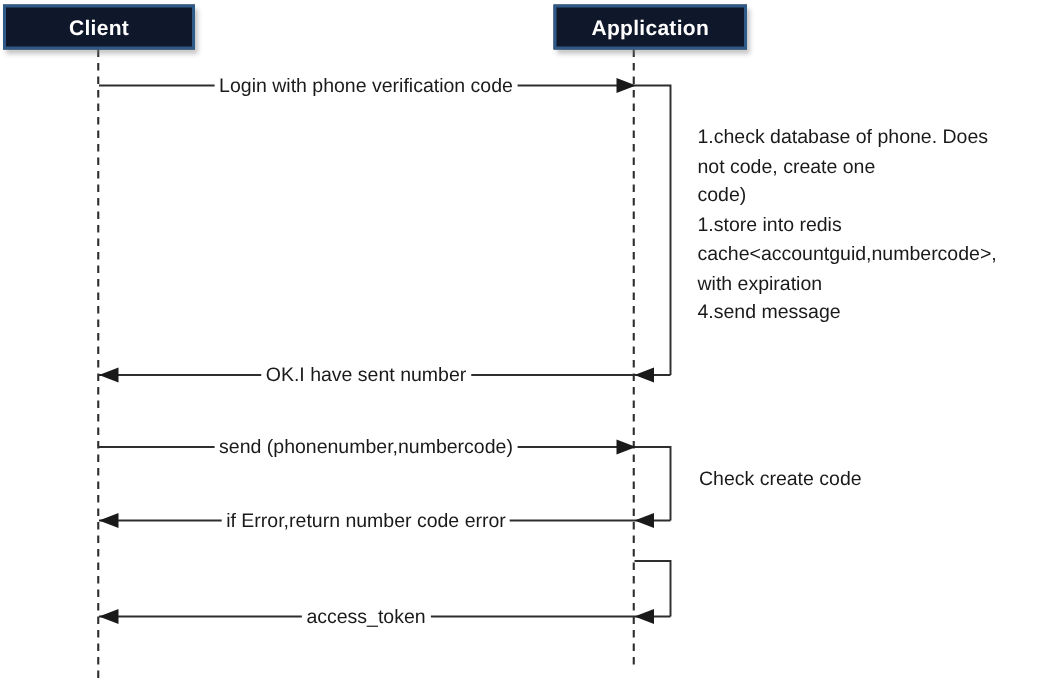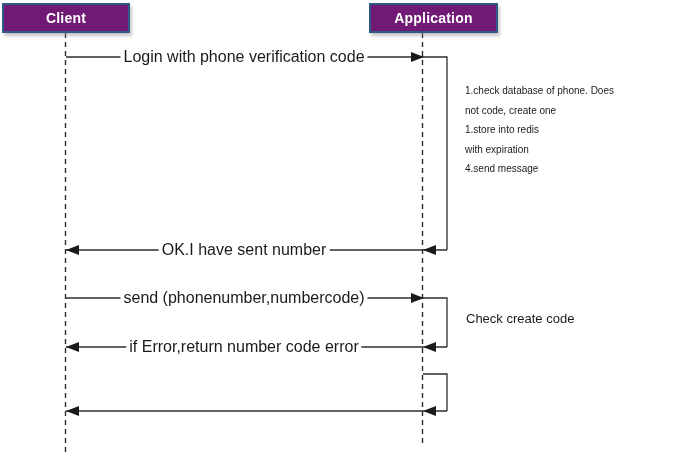--- a/index.html
+++ b/index.html
@@ -8,41 +8,41 @@
     width:699px;height:458px;
     background:#ffffff;
     font-family:"Liberation Sans","DejaVu Sans",sans-serif;
     color:#1a1a1a;
     overflow:hidden;
   }
   .lines-svg{position:absolute;left:0;top:0;}
   .actor-box{
     position:absolute;
     height:26px;
-    background:#701a75;
+    background:#0f172a;
     border:2px solid #2f5a87;
     box-shadow:2px 3px 3px rgba(130,130,130,0.45);
     display:flex;align-items:center;justify-content:center;
     color:#ffffff;font-weight:bold;font-size:14px;
     letter-spacing:0.2px;
   }
   .actor-client{left:2px;top:3px;width:124px;}
   .actor-app{left:369px;top:3px;width:125px;}
   .msg-label{
     position:absolute;
     left:244px;
     transform:translateX(-50%);
     background:#ffffff;
     padding:0 3px;
-    font-size:16px;line-height:16px;
+    font-size:13px;line-height:16px;
     white-space:nowrap;
   }
   .note-block{
     position:absolute;left:465px;top:81px;
-    font-size:10px;line-height:19.5px;
+    font-size:13px;line-height:19.5px;
   }
   .note-line{white-space:nowrap;}
   .side-label{
     position:absolute;left:466px;top:311px;
     font-size:13px;line-height:16px;white-space:nowrap;
   }
 </style>
 </head>
 <body>
 
@@ -84,24 +84,27 @@
     <span>Client</span>
   </div>
   <div class="actor-box actor-app">
     <span>Application</span>
   </div>
 
   <div class="msg-label" style="top:49px">Login with phone verification code</div>
   <div class="msg-label" style="top:242px">OK.I have sent number</div>
   <div class="msg-label" style="top:290px">send (phonenumber,numbercode)</div>
   <div class="msg-label" style="top:339px">if Error,return number code error</div>
+  <div class="msg-label" style="top:403px">access_token</div>
 
   <div class="note-block">
     <div class="note-line">1.check database of phone. Does</div>
     <div class="note-line">not code, create one</div>
+    <div class="note-line">code)</div>
     <div class="note-line">1.store into redis</div>
+    <div class="note-line">cache&lt;accountguid,numbercode&gt;,</div>
     <div class="note-line">with expiration</div>
     <div class="note-line">4.send message</div>
   </div>
 
   <div class="side-label">Check create code</div>
 
 </div>
 
 </body></html>

